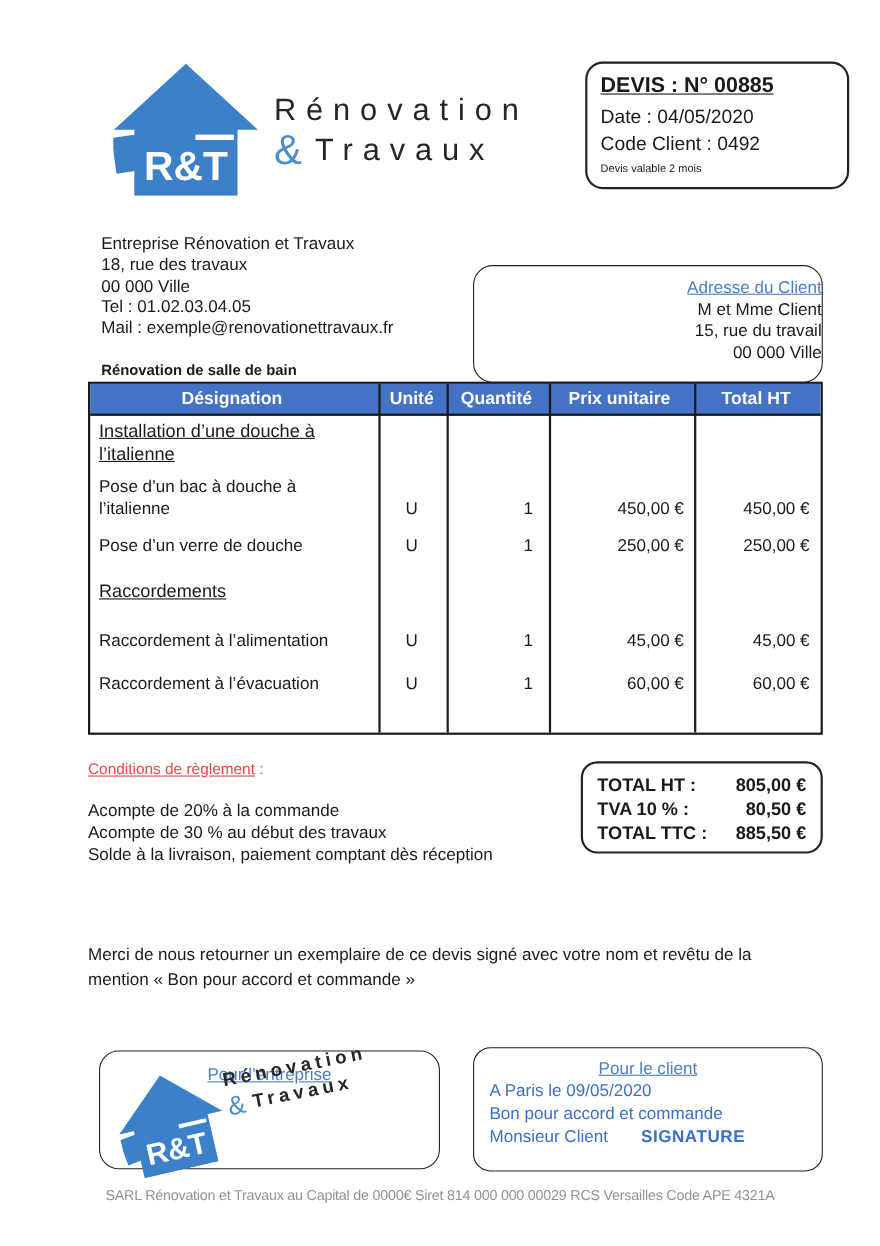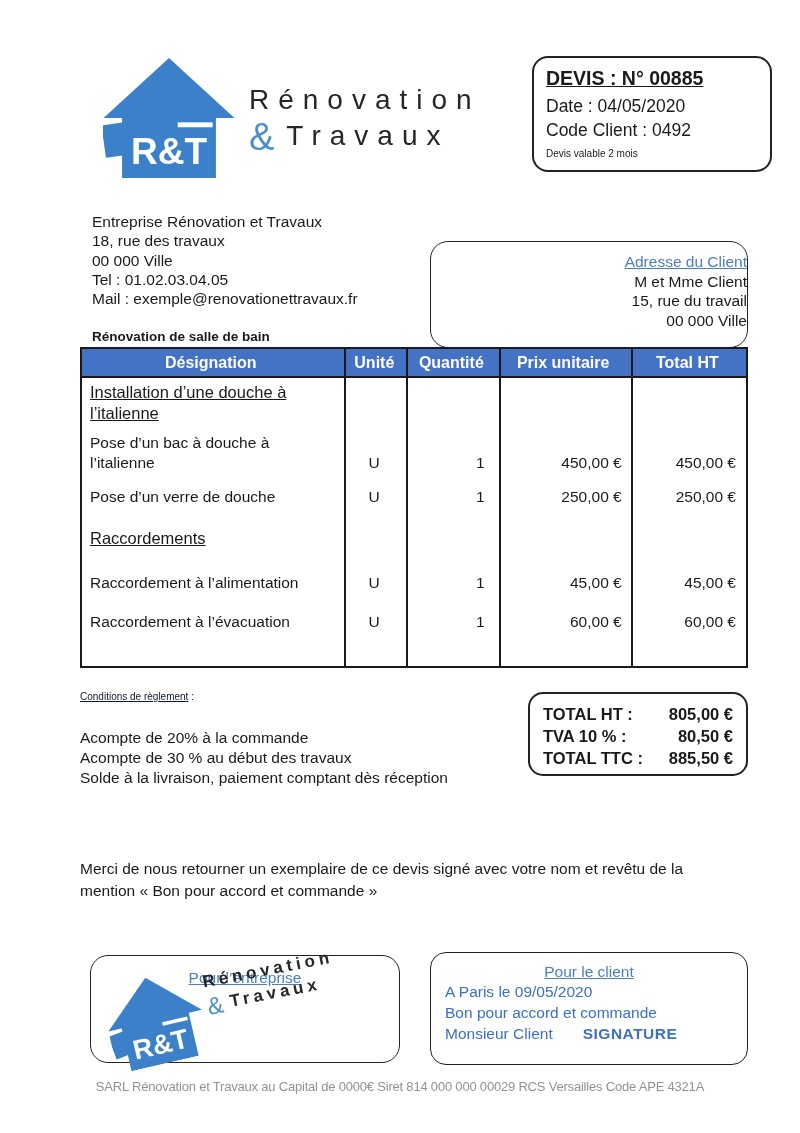--- a/index.html
+++ b/index.html
@@ -43,21 +43,21 @@
   .c3{width:93px; text-align:right; padding-right:13px;}
   .c4{width:132px; text-align:right; padding-right:7px;}
   .c5{width:118px; text-align:right; padding-right:10px;}
   .trow { display:flex; align-items:flex-end; }
   .cell { font-size:15.5px; line-height:20px; }
   .cell.heading { font-size:16.5px; line-height:21px; text-decoration:underline; }
   .rA{ margin-top:4px; } .rB{ margin-top:9px; } .rC{ margin-top:14px; }
   .rD{ margin-top:21px; } .rE{ margin-top:24px; } .rF{ margin-top:19px; }
 
   
-  .conditions-title { position:absolute; left:80px; top:691px; font-size:10px; color:#0f172a; }
+  .conditions-title { position:absolute; left:80px; top:691px; font-size:14px; color:#ef4444; }
   .conditions-title .und { text-decoration:underline; }
   .conditions { position:absolute; left:80px; top:728px; font-size:15.5px; line-height:20px; }
   .totals-box { position:absolute; left:528px; top:692px; width:220px; height:84px;
     border:2.5px solid #222; border-radius:15px; padding:9px 13px 0 13px; }
   .trow2 { display:flex; justify-content:space-between; font-size:16.5px; font-weight:bold; line-height:22px; }
 
   
   .note { position:absolute; left:80px; top:858px; width:656px; font-size:15.5px; line-height:21.5px; }
 
   

